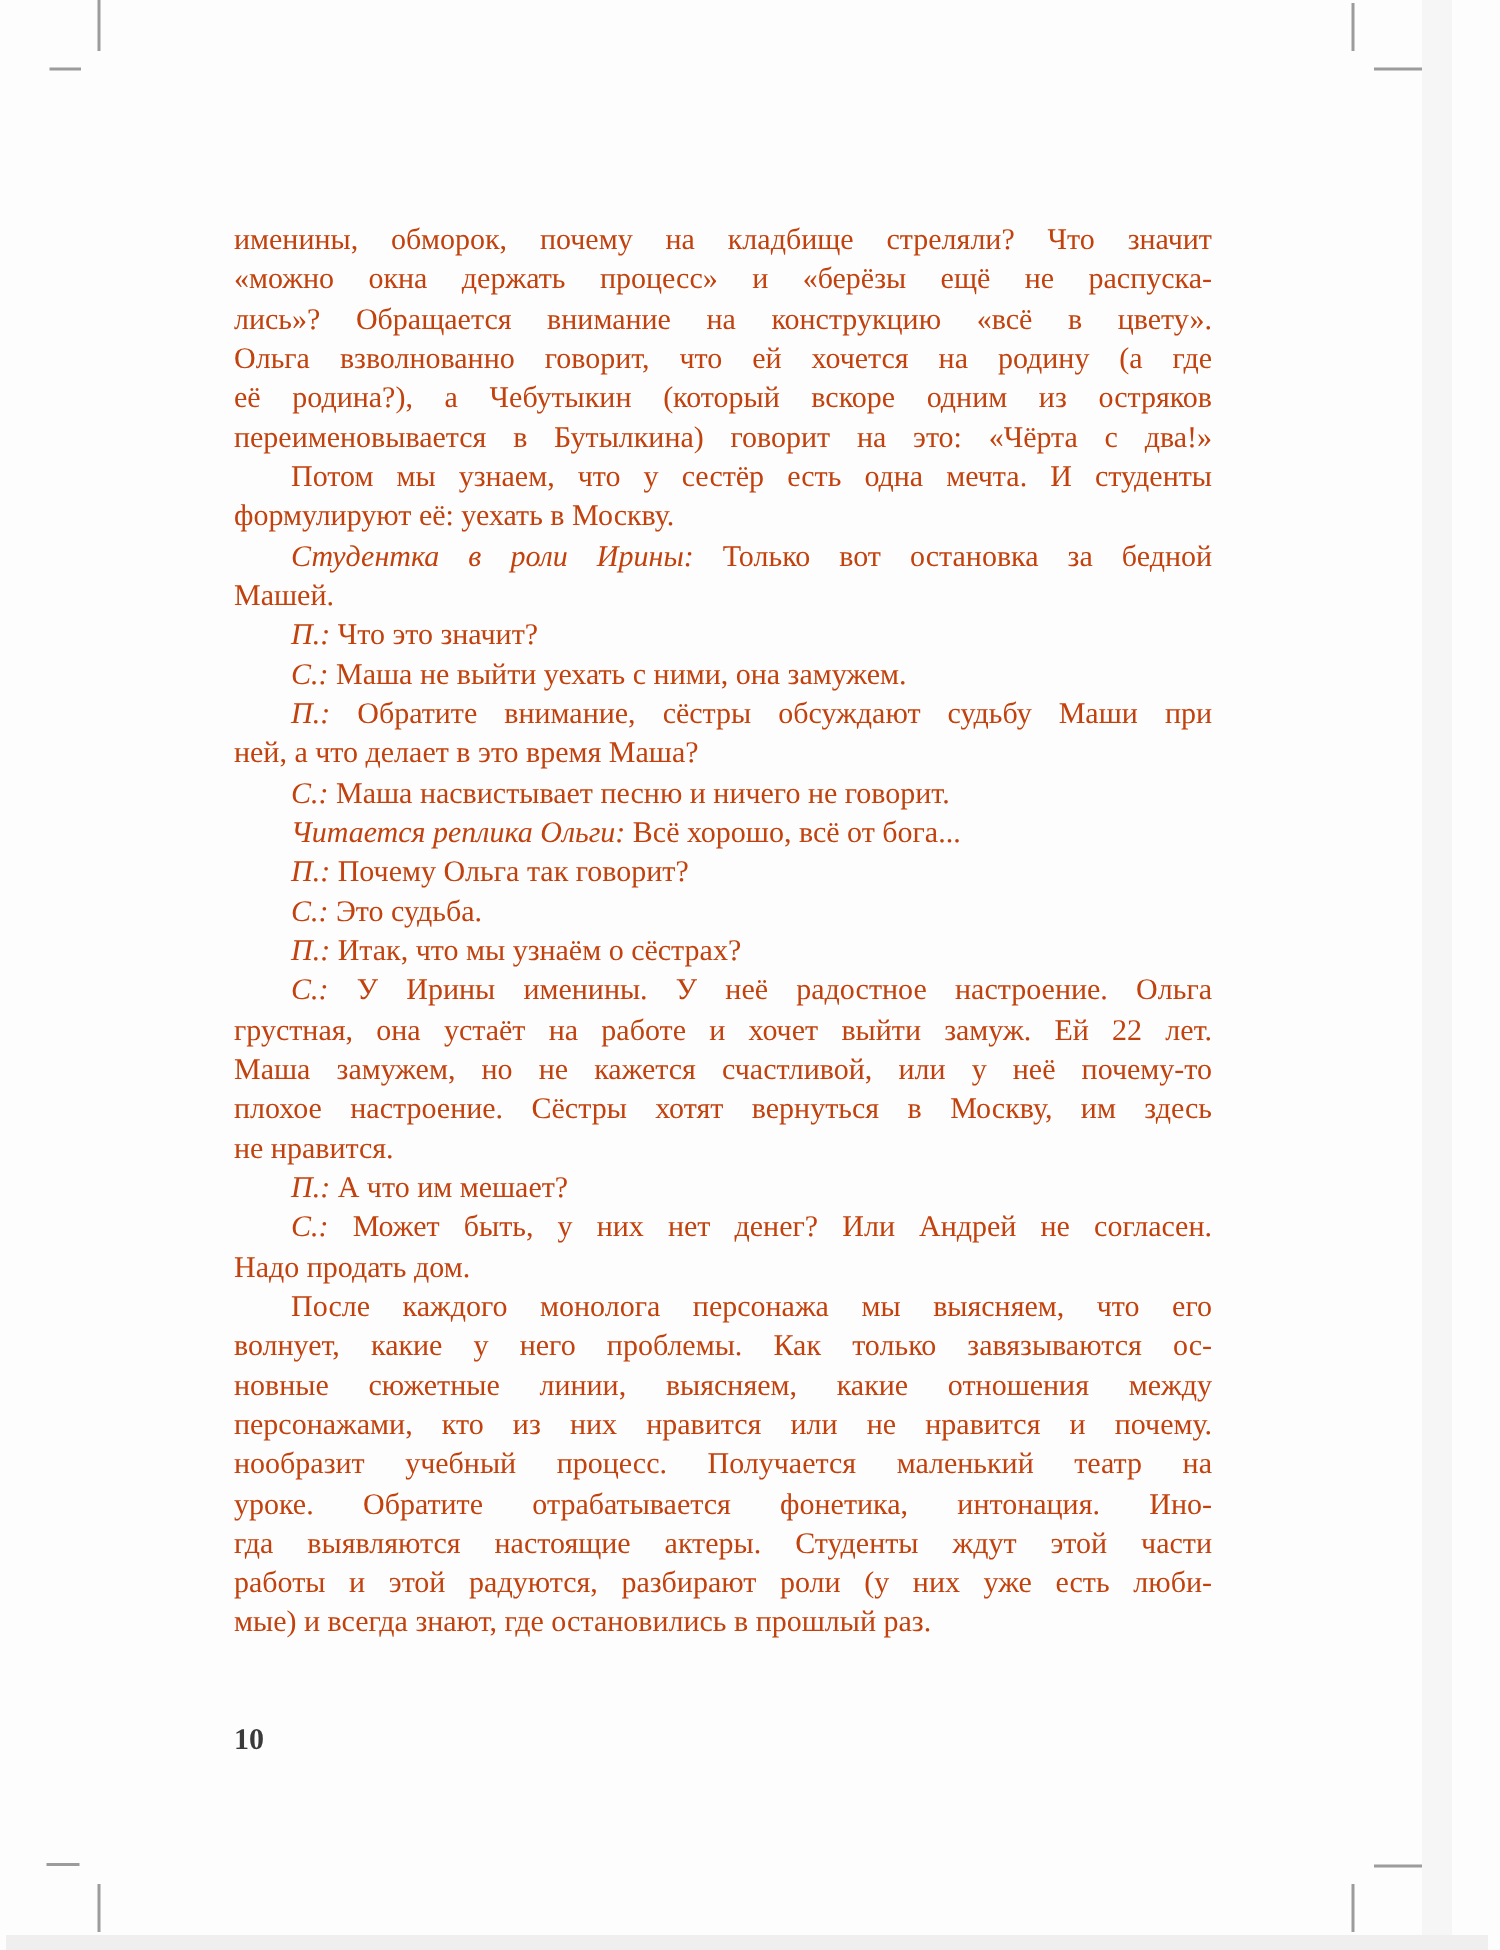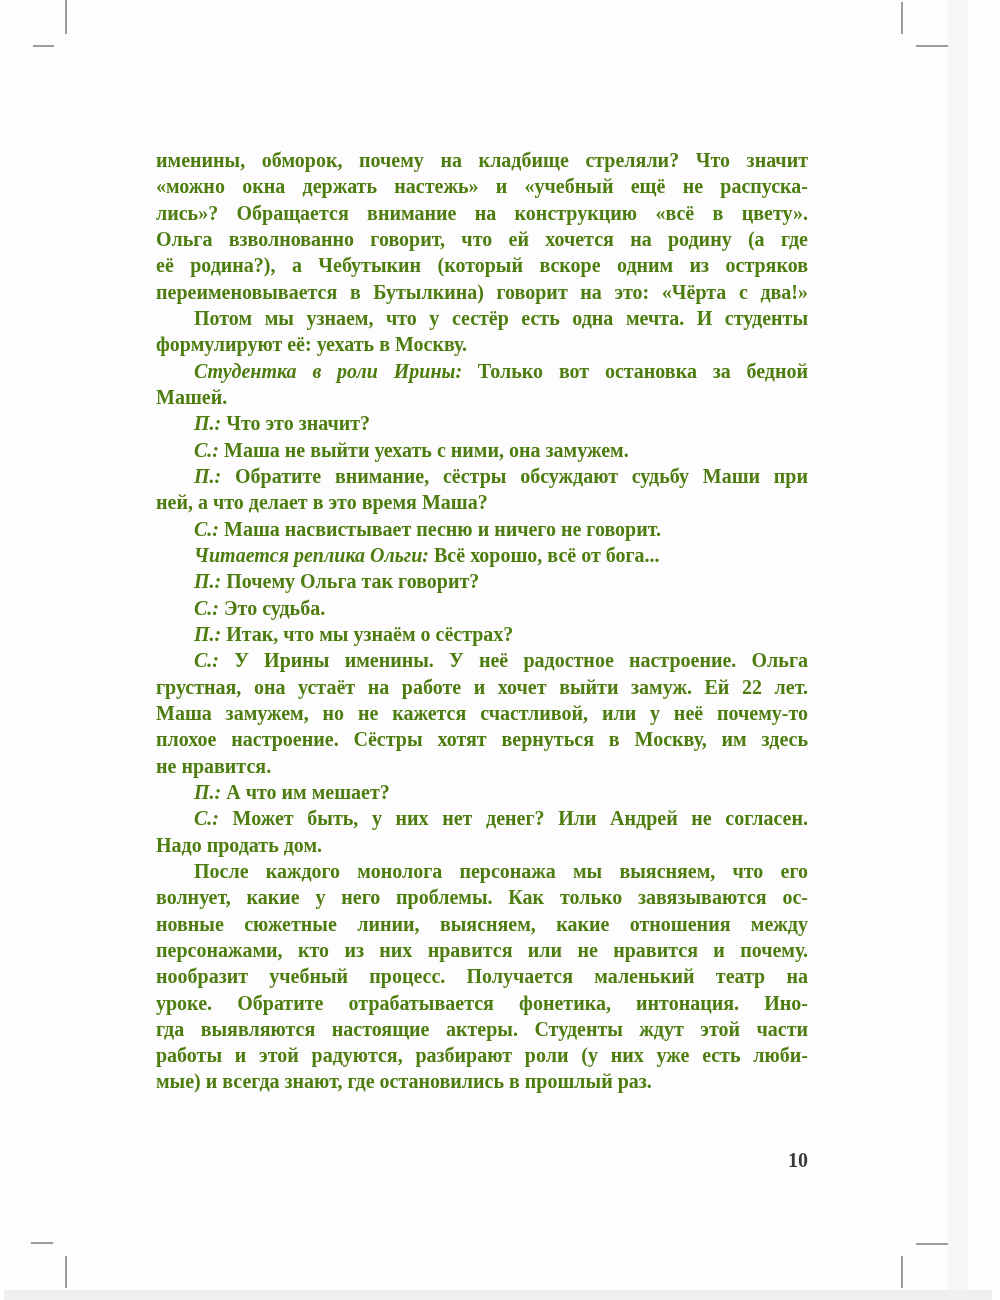--- a/index.html
+++ b/index.html
@@ -15,31 +15,31 @@
   .mark.tl-v{left:65px;top:0;width:2px;height:34px;}
   .mark.tl-h{left:33px;top:45px;width:21px;height:2px;}
   .mark.tr-v{left:901px;top:2px;width:2px;height:32px;}
   .mark.tr-h{left:916px;top:45px;width:32px;height:2px;}
   .mark.bl-h{left:31px;top:1242px;width:22px;height:2px;}
   .mark.bl-v{left:65px;top:1256px;width:2px;height:32px;}
   .mark.br-h{left:916px;top:1243px;width:32px;height:2px;}
   .mark.br-v{left:901px;top:1256px;width:2px;height:32px;}
   .textblock{
     position:absolute;left:156px;top:147px;width:652px;
-    font-size:20px;line-height:26.33px;font-weight:700;
-    color:#4d7c0f;
+    font-size:20px;line-height:26.33px;font-weight:400;
+    color:#c2410c;
     -webkit-font-smoothing:antialiased;
   }
   .ln{text-align:justify;text-align-last:left;}
   .ln.jl{text-align-last:justify;}
   .ln.ind{text-indent:38px;}
   .it{font-style:italic;}
   .pagenum{
     position:absolute;left:156px;top:1147px;width:652px;
-    text-align:right;font-size:20px;line-height:26px;font-weight:700;color:#3a3a3a;
+    text-align:left;font-size:20px;line-height:26px;font-weight:700;color:#3a3a3a;
   }
 </style>
 </head>
 <body>
 
 <div class="page">
 
   <span class="mark tl-v"></span>
   <span class="mark tl-h"></span>
   <span class="mark tr-v"></span>
@@ -47,21 +47,21 @@
   <span class="mark bl-h"></span>
   <span class="mark bl-v"></span>
   <span class="mark br-h"></span>
   <span class="mark br-v"></span>
 
   <div class="edge-right"></div>
   <div class="edge-bottom"></div>
 
   <div class="textblock">
       <div class="ln jl"><span class="seg">именины, обморок, почему на кладбище стреляли? Что значит</span></div>
-      <div class="ln jl"><span class="seg">«можно окна держать настежь» и «учебный ещё не распуска-</span></div>
+      <div class="ln jl"><span class="seg">«можно окна держать процесс» и «берёзы ещё не распуска-</span></div>
       <div class="ln jl"><span class="seg">лись»? Обращается внимание на конструкцию «всё в цвету».</span></div>
       <div class="ln jl"><span class="seg">Ольга взволнованно говорит, что ей хочется на родину (а где</span></div>
       <div class="ln jl"><span class="seg">её родина?), а Чебутыкин (который вскоре одним из остряков</span></div>
       <div class="ln jl"><span class="seg">переименовывается в Бутылкина) говорит на это: «Чёрта с два!»</span></div>
       <div class="ln ind jl"><span class="seg">Потом мы узнаем, что у сестёр есть одна мечта. И студенты</span></div>
       <div class="ln"><span class="seg">формулируют её: уехать в Москву.</span></div>
       <div class="ln ind jl"><span class="seg it">Студентка в роли Ирины:</span><span class="seg"> Только вот остановка за бедной</span></div>
       <div class="ln"><span class="seg">Машей.</span></div>
       <div class="ln ind"><span class="seg it">П.:</span><span class="seg"> Что это значит?</span></div>
       <div class="ln ind"><span class="seg it">С.:</span><span class="seg"> Маша не выйти уехать с ними, она замужем.</span></div>

